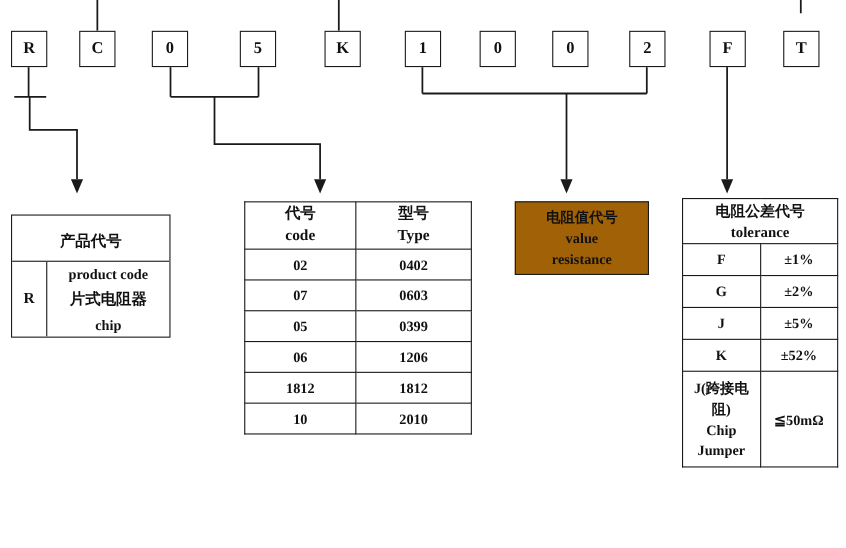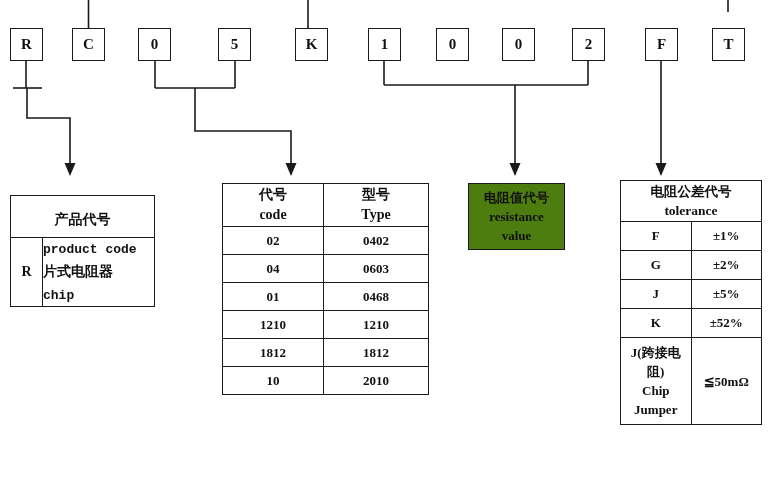--- a/index.html
+++ b/index.html
@@ -30,34 +30,34 @@
   }
   .pt-header {
     height:42px; box-sizing:border-box; border-bottom:1.5px solid #1a1a1a;
     text-align:center; padding-top:15px; font-size:14px;
   }
   .pt-body { display:flex; height:68px; }
   .pt-cell-code {
     width:32px; box-sizing:border-box; border-right:1.5px solid #1a1a1a;
     display:flex; align-items:center; justify-content:center; font-size:14px;
   }
-  .pt-cell-desc { flex:1; line-height:23px; font-size:13px; overflow:hidden;font-family:Liberation Mono, monospace; }
+  .pt-cell-desc { flex:1; text-align:center; line-height:23px; font-size:13px; overflow:hidden; }
   .pt-cell-desc .cn { font-size:14px; }
 
   
   #size-table { left:222px; top:183px; width:198px;text-align:center; }
   #size-table td { height:27px; }
   #size-table tr.hdr td { height:42px; line-height:20px; font-size:14px; }
   #size-table td.c1 { width:96px; }
   #size-table td.c2 { width:100px; }
 
   
   #resistance-box {
-    position:absolute; left:468px; top:183px; width:97px; height:67px;
-    box-sizing:border-box; border:1.6px solid #1a1a1a; background:#4d7c0f;
+    position:absolute; left:468px; top:183px; width:122px; height:67px;
+    box-sizing:border-box; border:1.6px solid #1a1a1a; background:#a16207;
     text-align:center; font-size:13px; font-weight:600; line-height:19px; padding-top:4px;
   }
   #resistance-box .cn { font-size:13px; }
 
   
   #tolerance-table { left:620px; top:180px; width:142px; }
   #tolerance-table td { height:28px; font-size:13px;margin-top:40px; }
   #tolerance-table tr.hdr td { height:40px; line-height:19px; font-size:13.5px; }
   #tolerance-table td.c1 { width:68px; }
   #tolerance-table tr.jumper td { height:86px; line-height:19px; }
@@ -128,46 +128,46 @@
       <td class="c2">
         <div>型号</div>
         <div>Type</div>
       </td>
     </tr>
     <tr>
       <td class="c1">02</td>
       <td class="c2">0402</td>
     </tr>
     <tr>
-      <td class="c1">04</td>
+      <td class="c1">07</td>
       <td class="c2">0603</td>
     </tr>
     <tr>
-      <td class="c1">01</td>
-      <td class="c2">0468</td>
-    </tr>
-    <tr>
-      <td class="c1">1210</td>
-      <td class="c2">1210</td>
+      <td class="c1">05</td>
+      <td class="c2">0399</td>
+    </tr>
+    <tr>
+      <td class="c1">06</td>
+      <td class="c2">1206</td>
     </tr>
     <tr>
       <td class="c1">1812</td>
       <td class="c2">1812</td>
     </tr>
     <tr>
       <td class="c1">10</td>
       <td class="c2">2010</td>
     </tr>
   </tbody>
     </table>
 
   <div id="resistance-box">
     <div class="cn">电阻值代号</div>
+    <div>value</div>
     <div>resistance</div>
-    <div>value</div>
   </div>
 
   <table class="tbl" id="tolerance-table">
     <tbody>
         <tr class="hdr">
       <td colspan="2">
         <div>电阻公差代号</div>
         <div>tolerance</div>
       </td>
     </tr>

